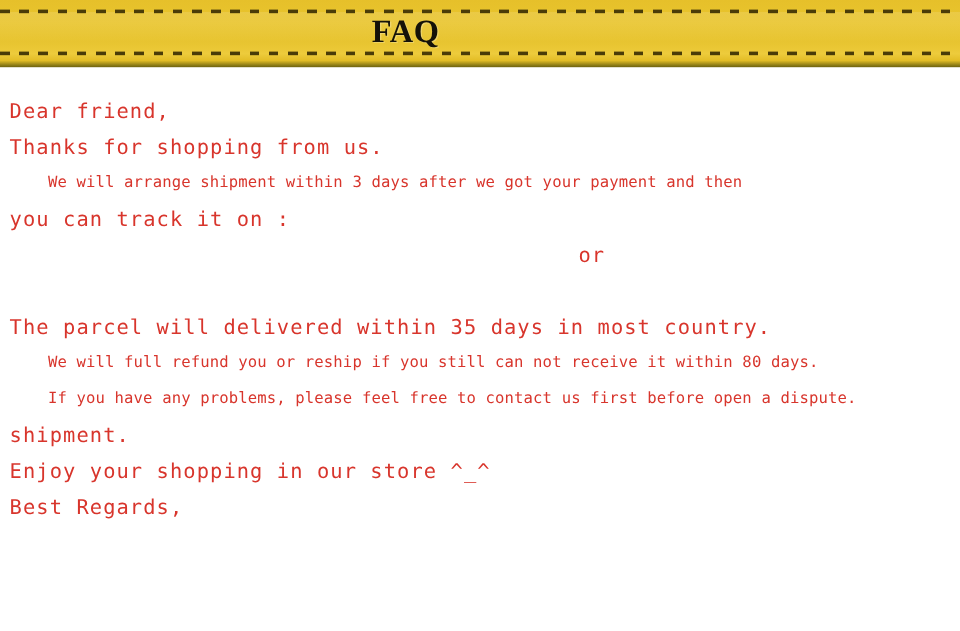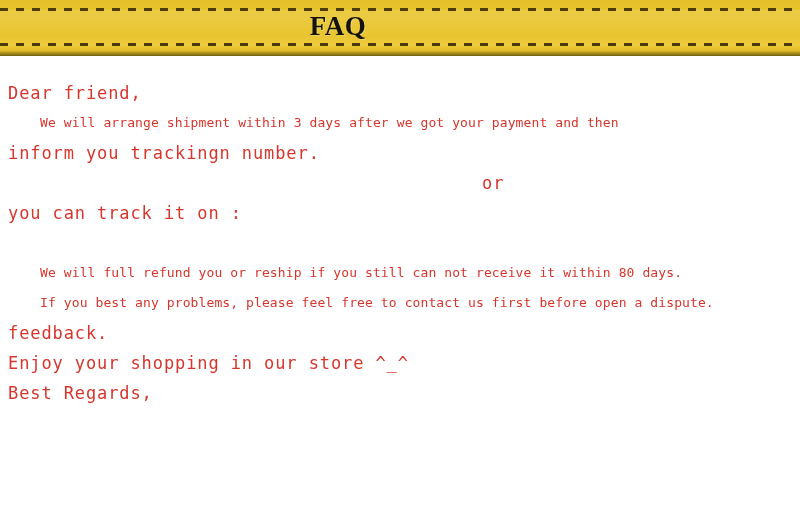--- a/index.html
+++ b/index.html
@@ -123,43 +123,44 @@
     <div class="dash-line dash-bottom"></div>
     <div class="banner-title">FAQ</div>
   </div>
 
   <div class="content">
 
     <div class="line-spacer"></div>
 
     <div class="line">Dear friend,</div>
 
+    <div class="line">Thanks for shopping from us.</div>
 
     <div class="line tight">We will arrange shipment within 3 days after we got your payment and then</div>
 
-    <div class="line">inform you trackingn number.</div>
+
+    <div class="line">you can track it on :</div>
 
     <div class="line url">
       
       <span class="inline-or">or</span>
     </div>
 
-    <div class="line">you can track it on :</div>
-
     <div class="line url">
       
     </div>
 
+    <div class="line">The parcel will delivered within 35 days in most country.</div>
 
     <div class="line tight">We will full refund you or reship if you still can not receive it within 80 days.</div>
 
-    <div class="line tight">If you best any problems, please feel free to contact us first before open a dispute.</div>
+    <div class="line tight">If you have any problems, please feel free to contact us first before open a dispute.</div>
 
 
-    <div class="line">feedback.</div>
+    <div class="line">shipment.</div>
 
 
     <div class="line">Enjoy your shopping in our store ^_^</div>
 
     <div class="line">Best Regards,</div>
 
   </div>
 </div>
 
 </body></html>

